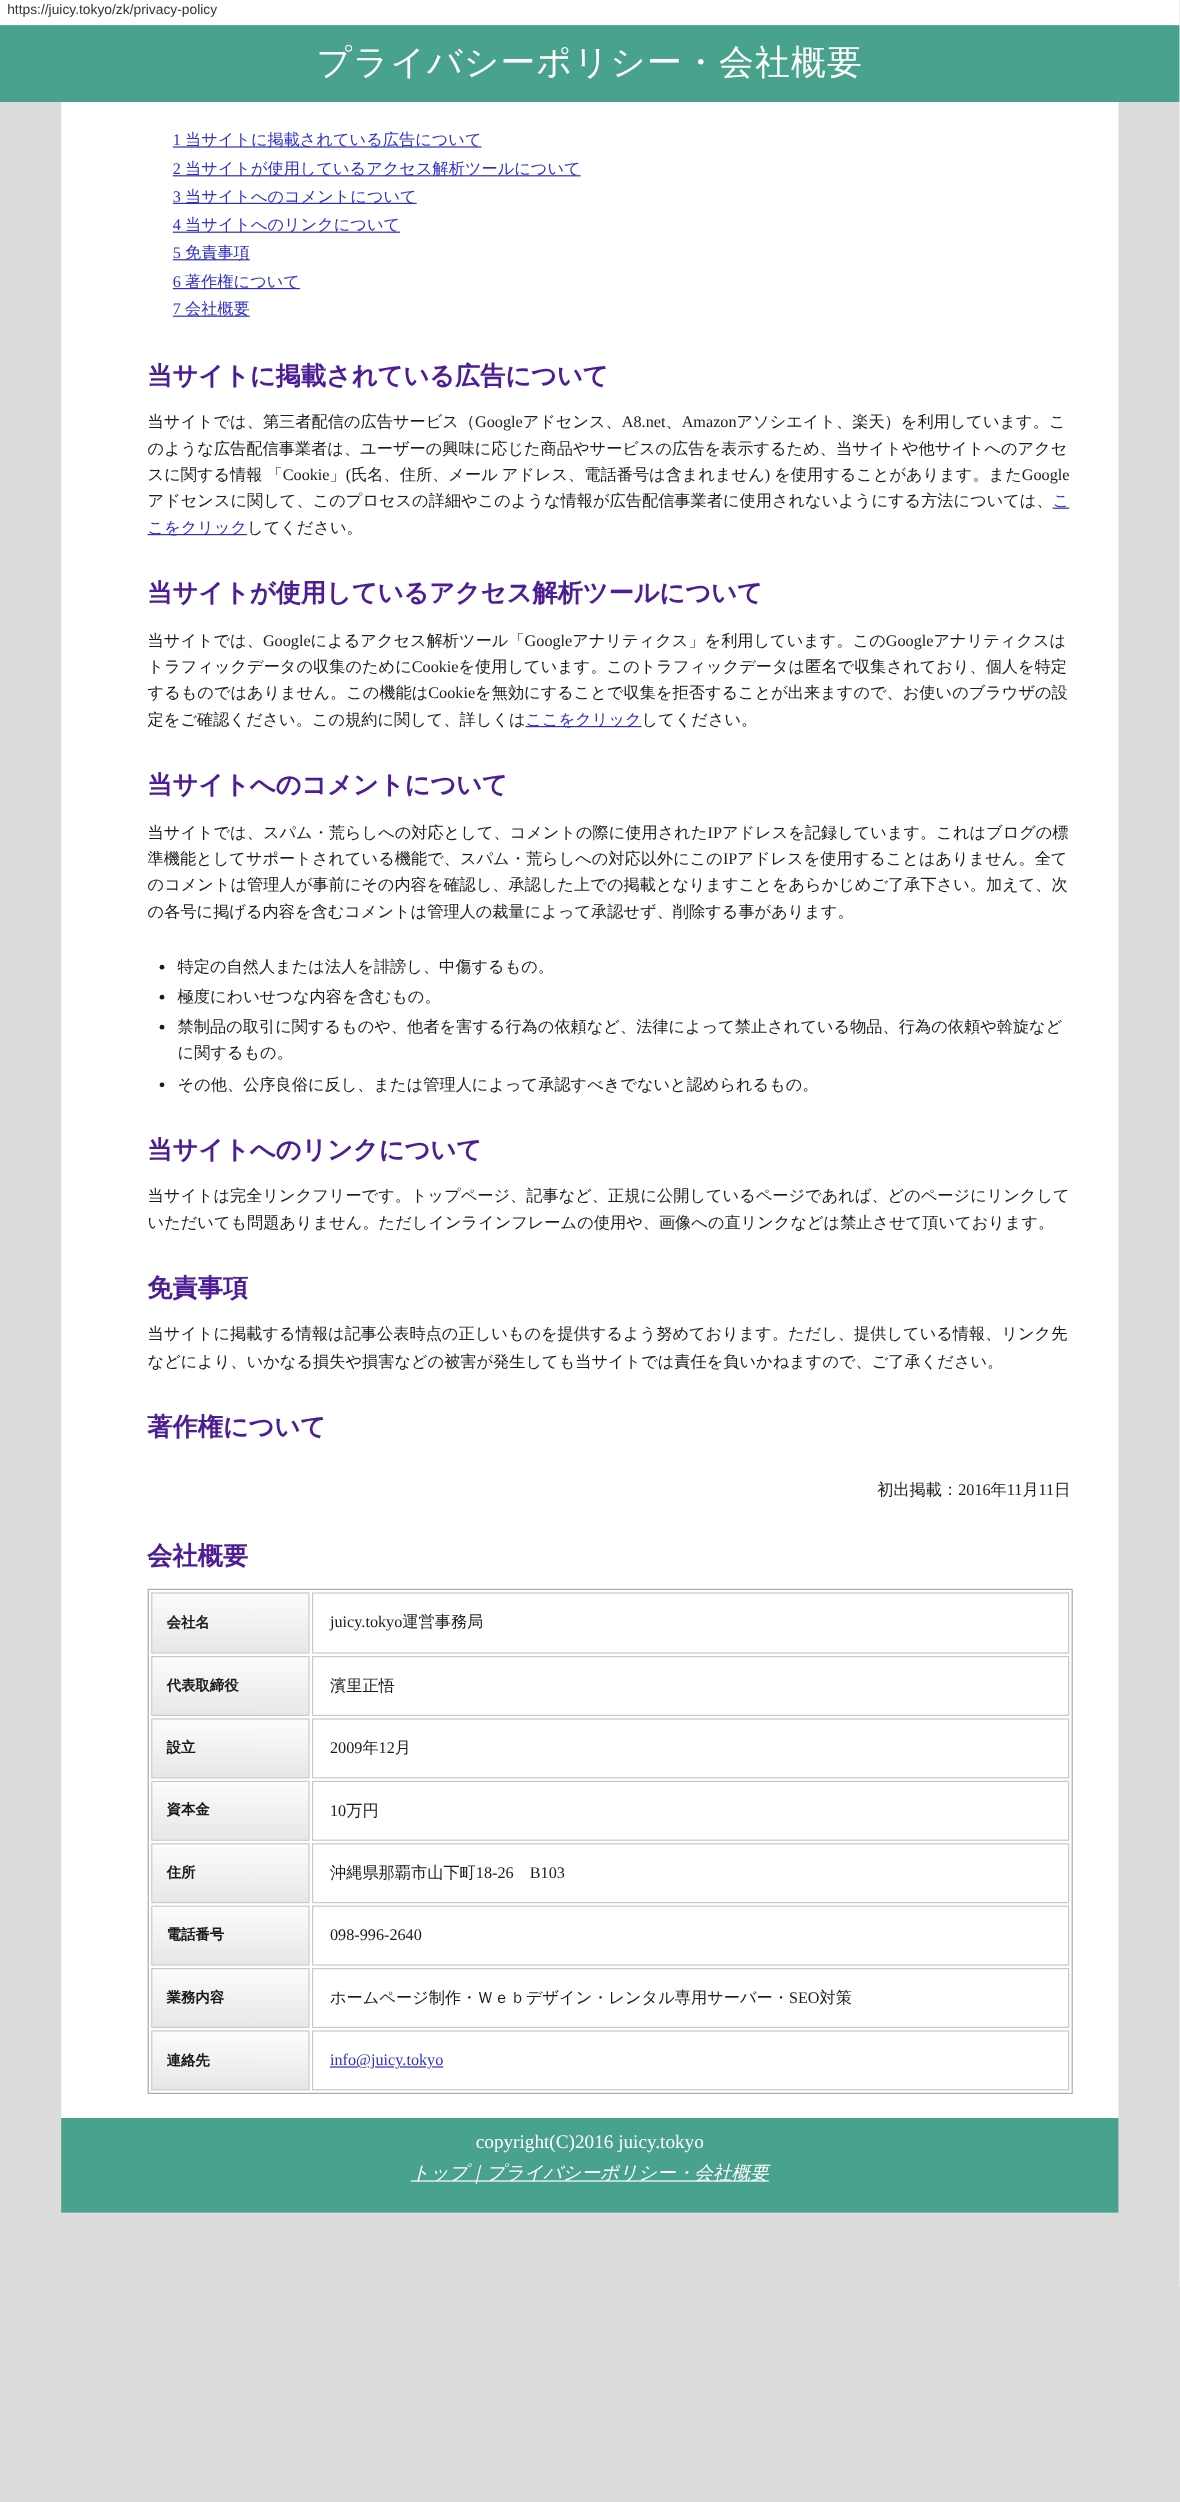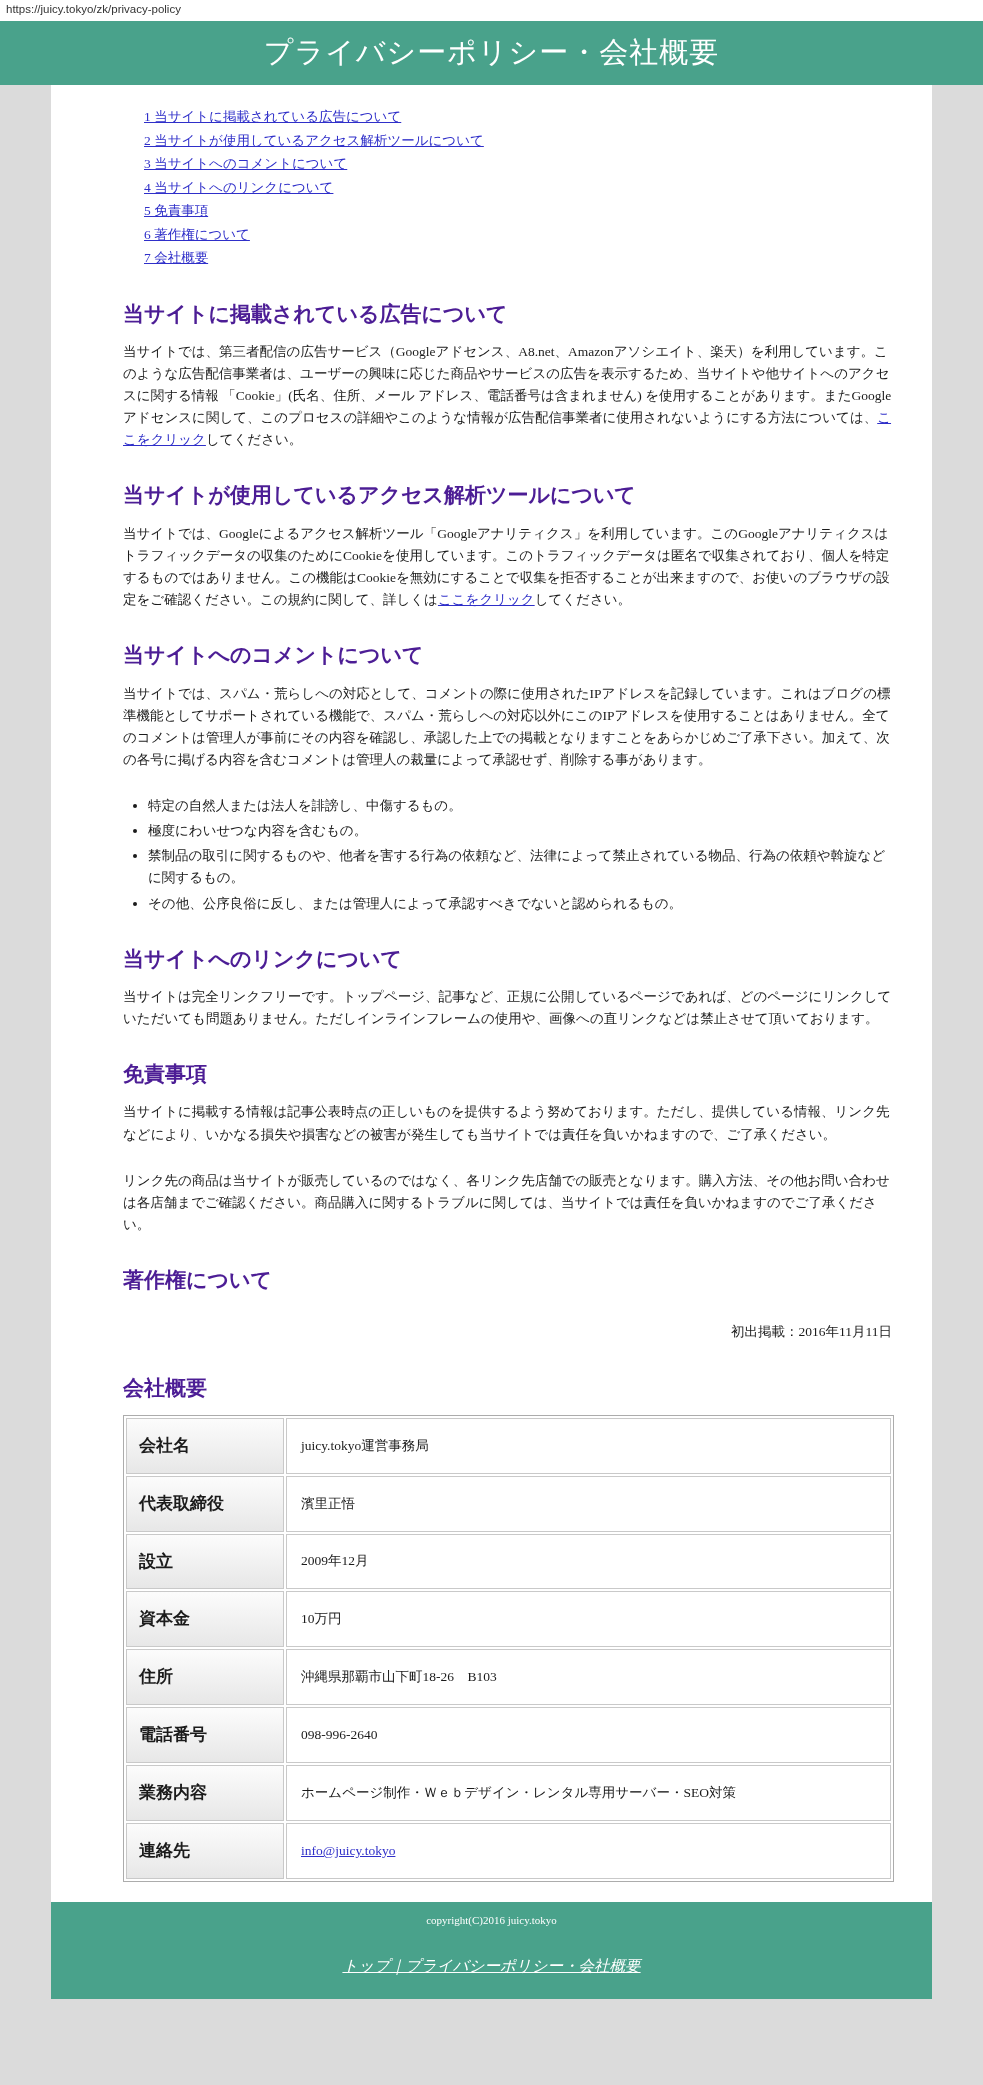--- a/index.html
+++ b/index.html
@@ -84,25 +84,25 @@
   
   table.company-table {
     width: 100%;
     border: 1px solid #acacac;
     border-collapse: separate;
     border-spacing: 2px;
     background: #ffffff;
     margin: 10px 0 4px 0;
   }
   table.company-table th {
-    width: 158px;
+    width: 132px;
     background: linear-gradient(#fcfcfc, #e7e7e7);
     border: 1px solid #c9c9c9;
     font-family: "Liberation Sans", sans-serif;
-    font-size: 17px;
+    font-size: 12px;
     font-weight: bold;
     text-align: left;
     vertical-align: middle;
     padding: 13px 12px;
   }
   table.company-table td {
     border: 1px solid #c9c9c9;
     font-size: 13.5px;
     vertical-align: middle;
     padding: 13px 14px;
@@ -110,21 +110,21 @@
 
   
   .footer {
     width: 881px;
     margin: 0 auto;
     background: #49a28b;
     color: #ffffff;
     text-align: center;
     padding: 12px 0 22px 0;
   }
-  .footer .copyright-line { font-size: 11px; margin: 0 0 30px 0; }
+  .footer .copyright-line { font-size: 16px; margin: 0 0 6px 0; }
   .footer a.footer-nav-link {
     color: #ffffff;
     font-family: "Liberation Sans", sans-serif;
     font-size: 15.5px;
     text-decoration: underline;
     font-style: italic;
   }
 </style>
 </head>
 <body>
@@ -172,21 +172,20 @@
     </section>
 
     <section>
       <h2 class="section-heading">当サイトへのリンクについて</h2>
       <p class="body-text">当サイトは完全リンクフリーです。トップページ、記事など、正規に公開しているページであれば、どのページにリンクしていただいても問題ありません。ただしインラインフレームの使用や、画像への直リンクなどは禁止させて頂いております。</p>
     </section>
 
     <section>
       <h2 class="section-heading">免責事項</h2>
       <p class="body-text">当サイトに掲載する情報は記事公表時点の正しいものを提供するよう努めております。ただし、提供している情報、リンク先などにより、いかなる損失や損害などの被害が発生しても当サイトでは責任を負いかねますので、ご了承ください。</p>
-      <p class="body-text">リンク先の商品は当サイトが販売しているのではなく、各リンク先店舗での販売となります。購入方法、その他お問い合わせは各店舗までご確認ください。商品購入に関するトラブルに関しては、当サイトでは責任を負いかねますのでご了承ください。</p>
     </section>
 
     <section>
       <h2 class="section-heading">著作権について</h2>
       <div class="pub-date">初出掲載：2016年11月11日</div>
     </section>
 
     <section>
       <h2 class="section-heading">会社概要</h2>
       <table class="company-table">

